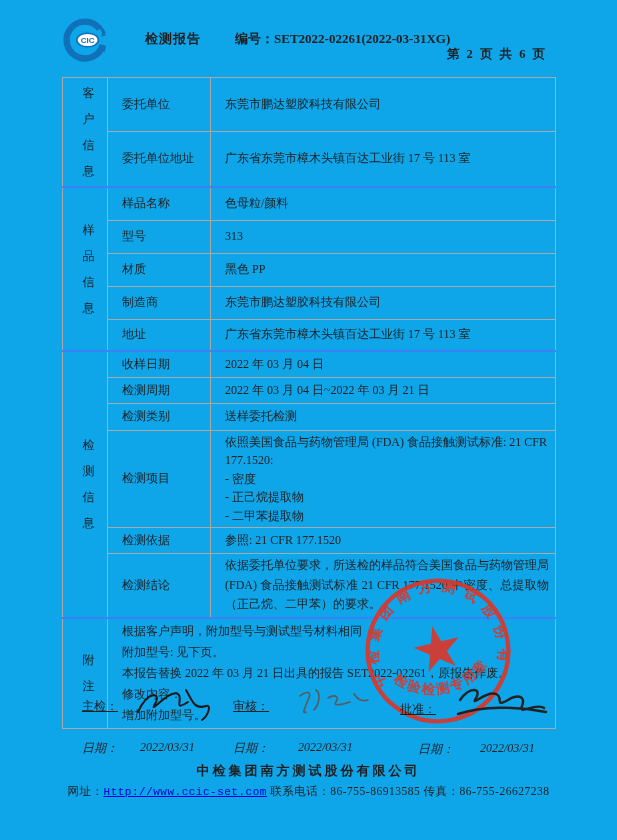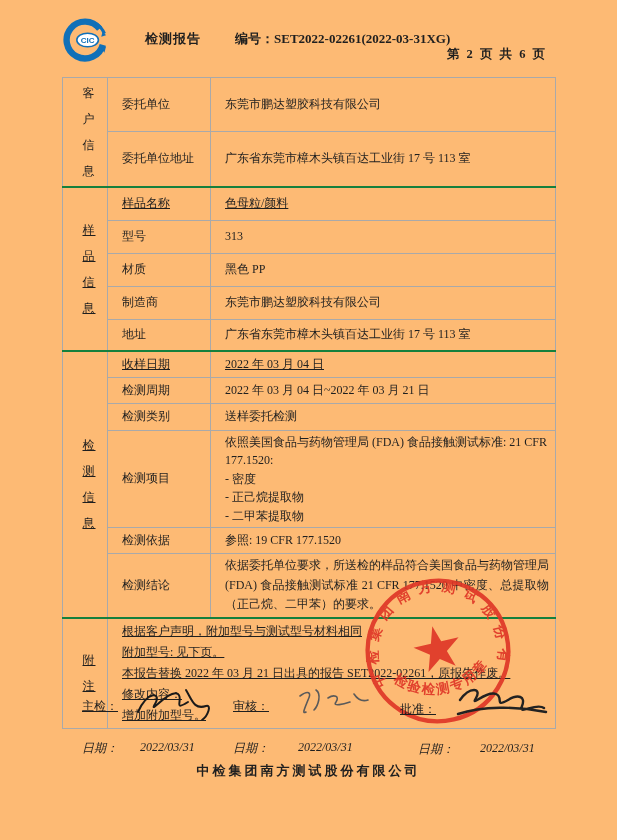--- a/index.html
+++ b/index.html
@@ -1,17 +1,17 @@
 <!DOCTYPE html>
 <html><head>
 <meta charset="utf-8">
 <style>
   html,body{margin:0;padding:0;background:#fff;}
   .page{
-    position:relative;width:617px;height:840px;background:#fdba74;
+    position:relative;width:617px;height:840px;background:#0ea5e9;
     font-family:"Liberation Serif","DejaVu Serif",serif;
     color:#1f1f1f;font-size:12px;overflow:hidden;
   }
   
   .hdr{position:absolute;top:14px;left:62px;right:62px;height:52px;}
   .logo{position:absolute;left:0;top:2px;width:48px;height:48px;}
   .hdr-title{position:absolute;left:83px;top:16px;font-weight:bold;font-size:13px;letter-spacing:1px;}
   .hdr-no{position:absolute;left:173px;top:16px;font-weight:bold;font-size:13px;}
   .hdr-page{position:absolute;right:8px;top:32px;font-weight:bold;font-size:12.5px;letter-spacing:2px;}
   
@@ -22,21 +22,21 @@
   table.rpt td{
     border:1px solid #a9a9a9;vertical-align:middle;
     padding:2px 6px 2px 14px;overflow:hidden;
   }
   table.rpt{border:1.5px solid #999;}
   td.sec{
     text-align:center;padding:0 10px;line-height:26px;letter-spacing:1px;
   }
   td.fld{padding-left:14px;}
   td.val{padding-left:18px;}
-  tr.sec-top td{border-top:2px solid #15803d;text-decoration:underline;}
+  tr.sec-top td{border-top:2px solid #3b82f6;}
   td.multiline{vertical-align:top;padding-top:6px;line-height:18.6px;}
   td.concl{line-height:19.5px;text-align:justify;padding-right:10px;}
   td.notes-cell{vertical-align:top;padding-top:7px;line-height:21px;}
   
   .sig-label{position:absolute;font-size:12px;text-decoration:underline;}
   .sig-svg{position:absolute;}
   .sig-date{position:absolute;font-size:12px;font-style:italic;}
   
   .seal{position:absolute;left:361px;top:574px;width:154px;height:154px;
         transform:rotate(-13deg);opacity:0.9;pointer-events:none;}
@@ -122,21 +122,21 @@
       <td class="fld">检测项目</td>
       <td class="val multiline">
         <div>依照美国食品与药物管理局 (FDA) 食品接触测试标准: 21 CFR 177.1520:</div>
         <div>- 密度</div>
         <div>- 正己烷提取物</div>
         <div>- 二甲苯提取物</div>
       </td>
     </tr>
     <tr style="height:26px">
       <td class="fld">检测依据</td>
-      <td class="val">参照: 19 CFR 177.1520</td>
+      <td class="val">参照: 21 CFR 177.1520</td>
     </tr>
     <tr style="height:61px">
       <td class="fld">检测结论</td>
       <td class="val concl">依据委托单位要求，所送检的样品符合美国食品与药物管理局 (FDA) 食品接触测试标准 21 CFR 177.1520 中密度、总提取物（正己烷、二甲苯）的要求。</td>
     </tr>
 
     <tr class="sec-top" style="height:106px">
       <td class="sec">附注</td>
       <td class="val notes-cell" colspan="2">
         <div>根据客户声明，附加型号与测试型号材料相同</div>
@@ -179,15 +179,20 @@
 
   <span class="sig-date" style="left:82px;top:740px">日期：</span>
   <span class="sig-date" style="left:140px;top:740px">2022/03/31</span>
   <span class="sig-date" style="left:233px;top:740px">日期：</span>
   <span class="sig-date" style="left:298px;top:740px">2022/03/31</span>
   <span class="sig-date" style="left:418px;top:741px">日期：</span>
   <span class="sig-date" style="left:480px;top:741px">2022/03/31</span>
 
   <div class="ftr">
     <div class="ftr-company">中检集团南方测试股份有限公司</div>
+    <div class="ftr-line">
+      <span>网址：</span><a class="ftr-link">Http://www.ccic-set.com</a>
+      <span>联系电话：86-755-86913585</span>
+      <span>传真：86-755-26627238</span>
+    </div>
   </div>
 
 </div>
 
 </body></html>

